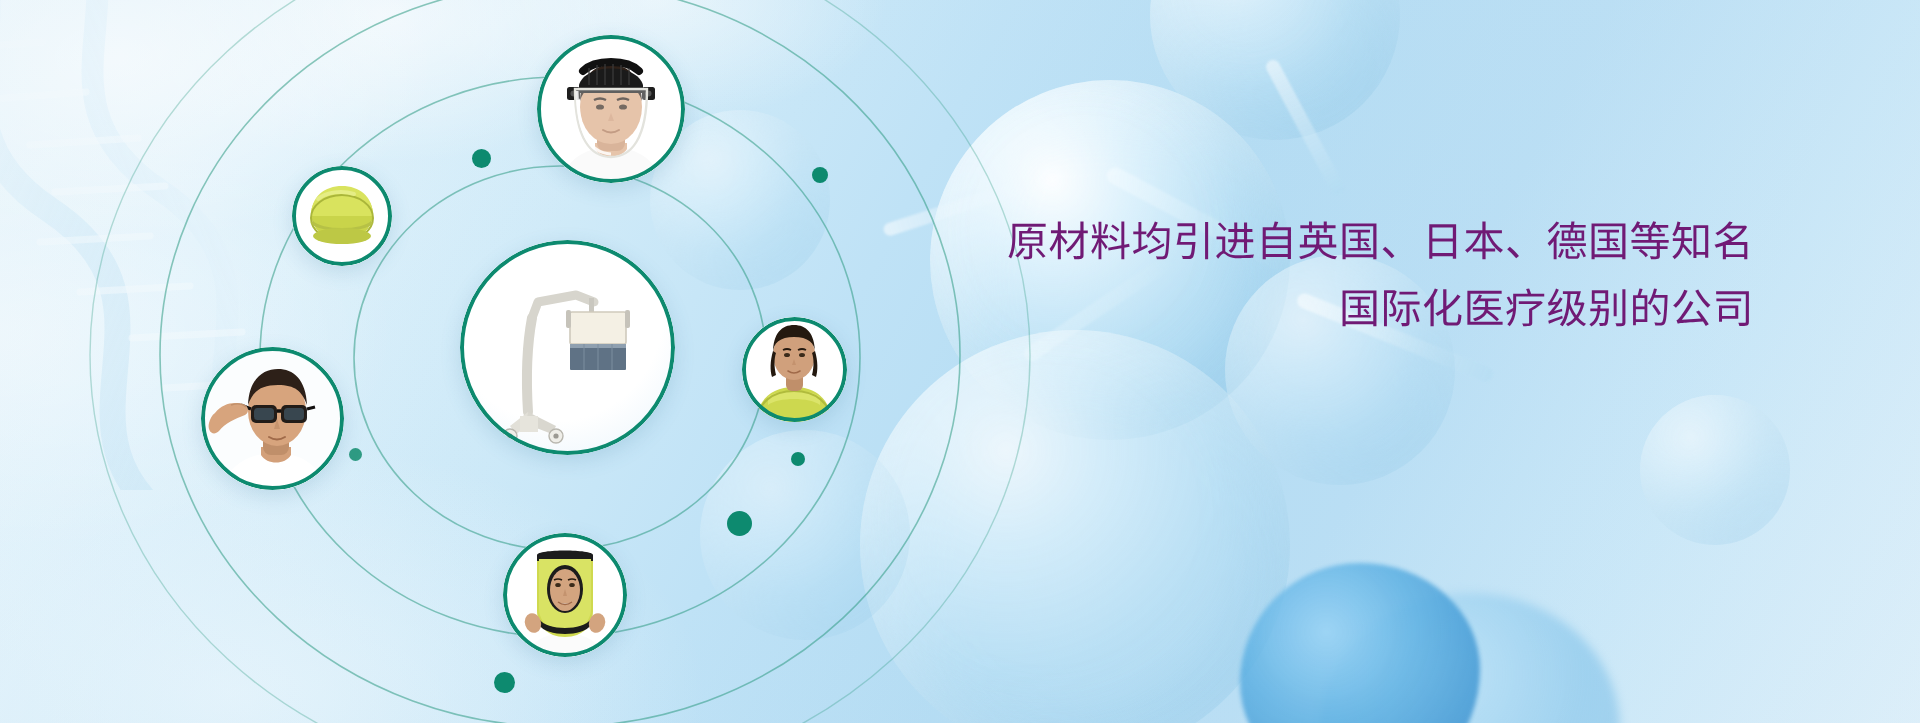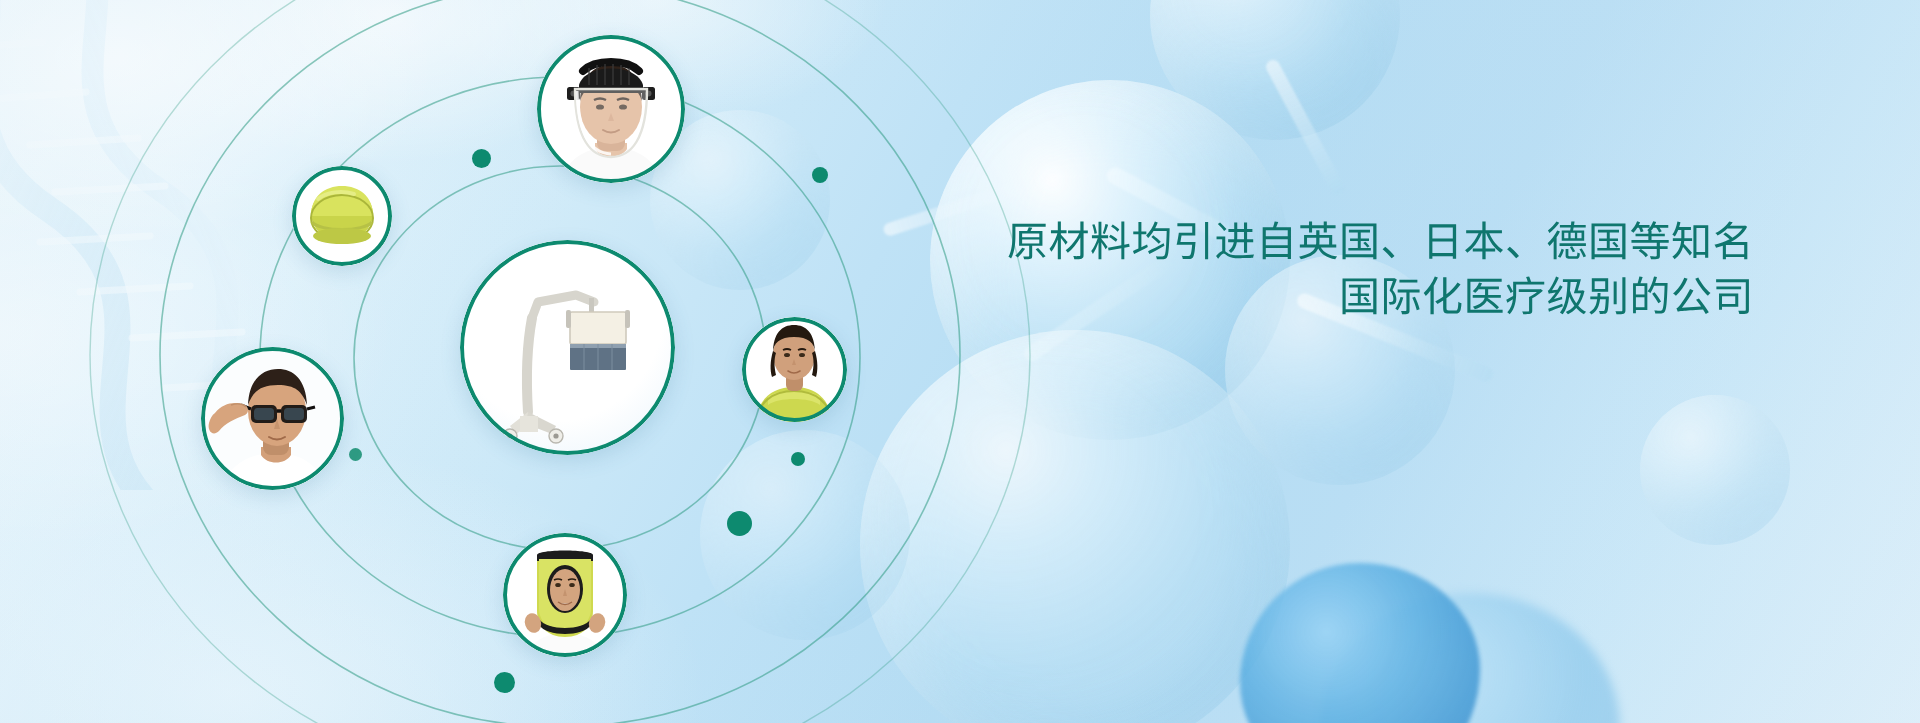--- a/index.html
+++ b/index.html
@@ -111,23 +111,23 @@
   
   .dot{position:absolute;border-radius:50%;}
 
   
   .copy{
     position:absolute;right:166px;top:215px;width:780px;text-align:right;
   }
   .cn-line{
     font-family:"Liberation Sans","DejaVu Sans",sans-serif;
     font-size:41px;line-height:1.34;letter-spacing:.5px;
-    color:#0f766e;font-weight:400;white-space:nowrap;
-  }
-  .cn-line.l2{margin-top:0;}
+    color:#701a75;font-weight:400;white-space:nowrap;
+  }
+  .cn-line.l2{margin-top:12px;}
   .en{
     margin-top:42px;
     font-family:"Liberation Serif","DejaVu Serif",serif;
     font-size:20px;line-height:1.78;color:#8e9aa6;letter-spacing:.2px;
   }
   .en .ln{display:block;}
 </style>
 </head>
 <body>
 

